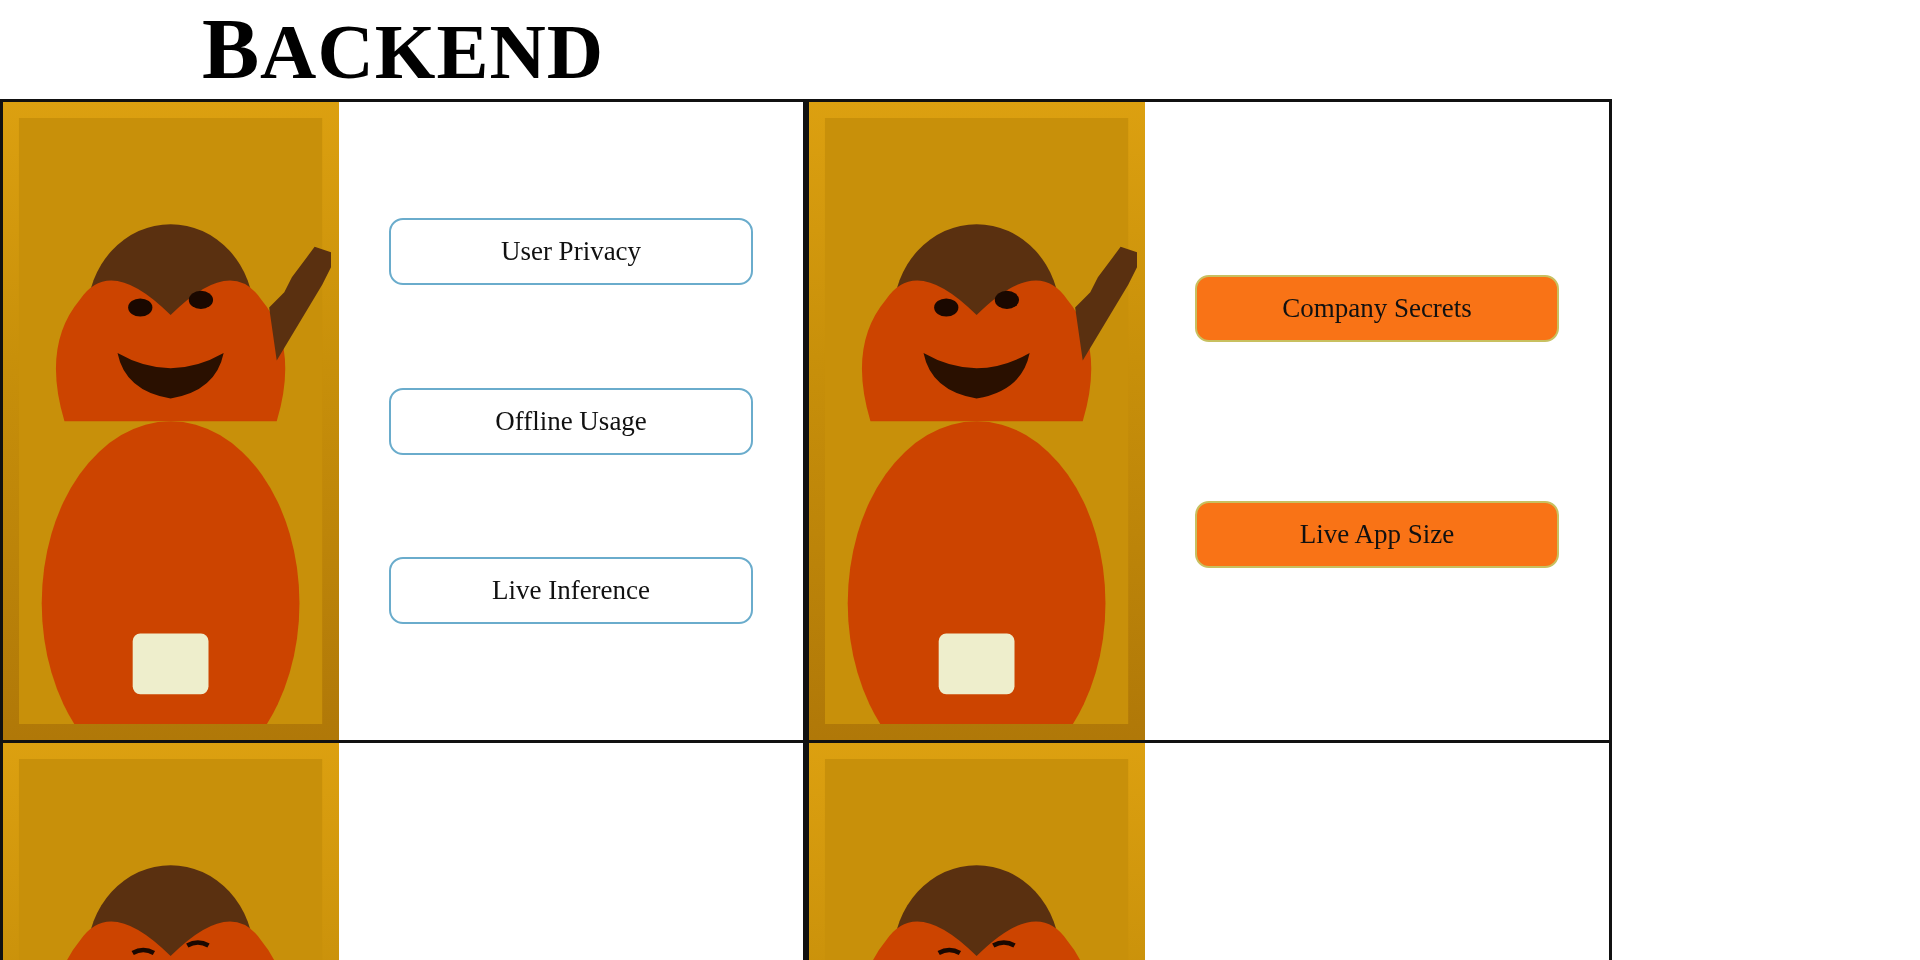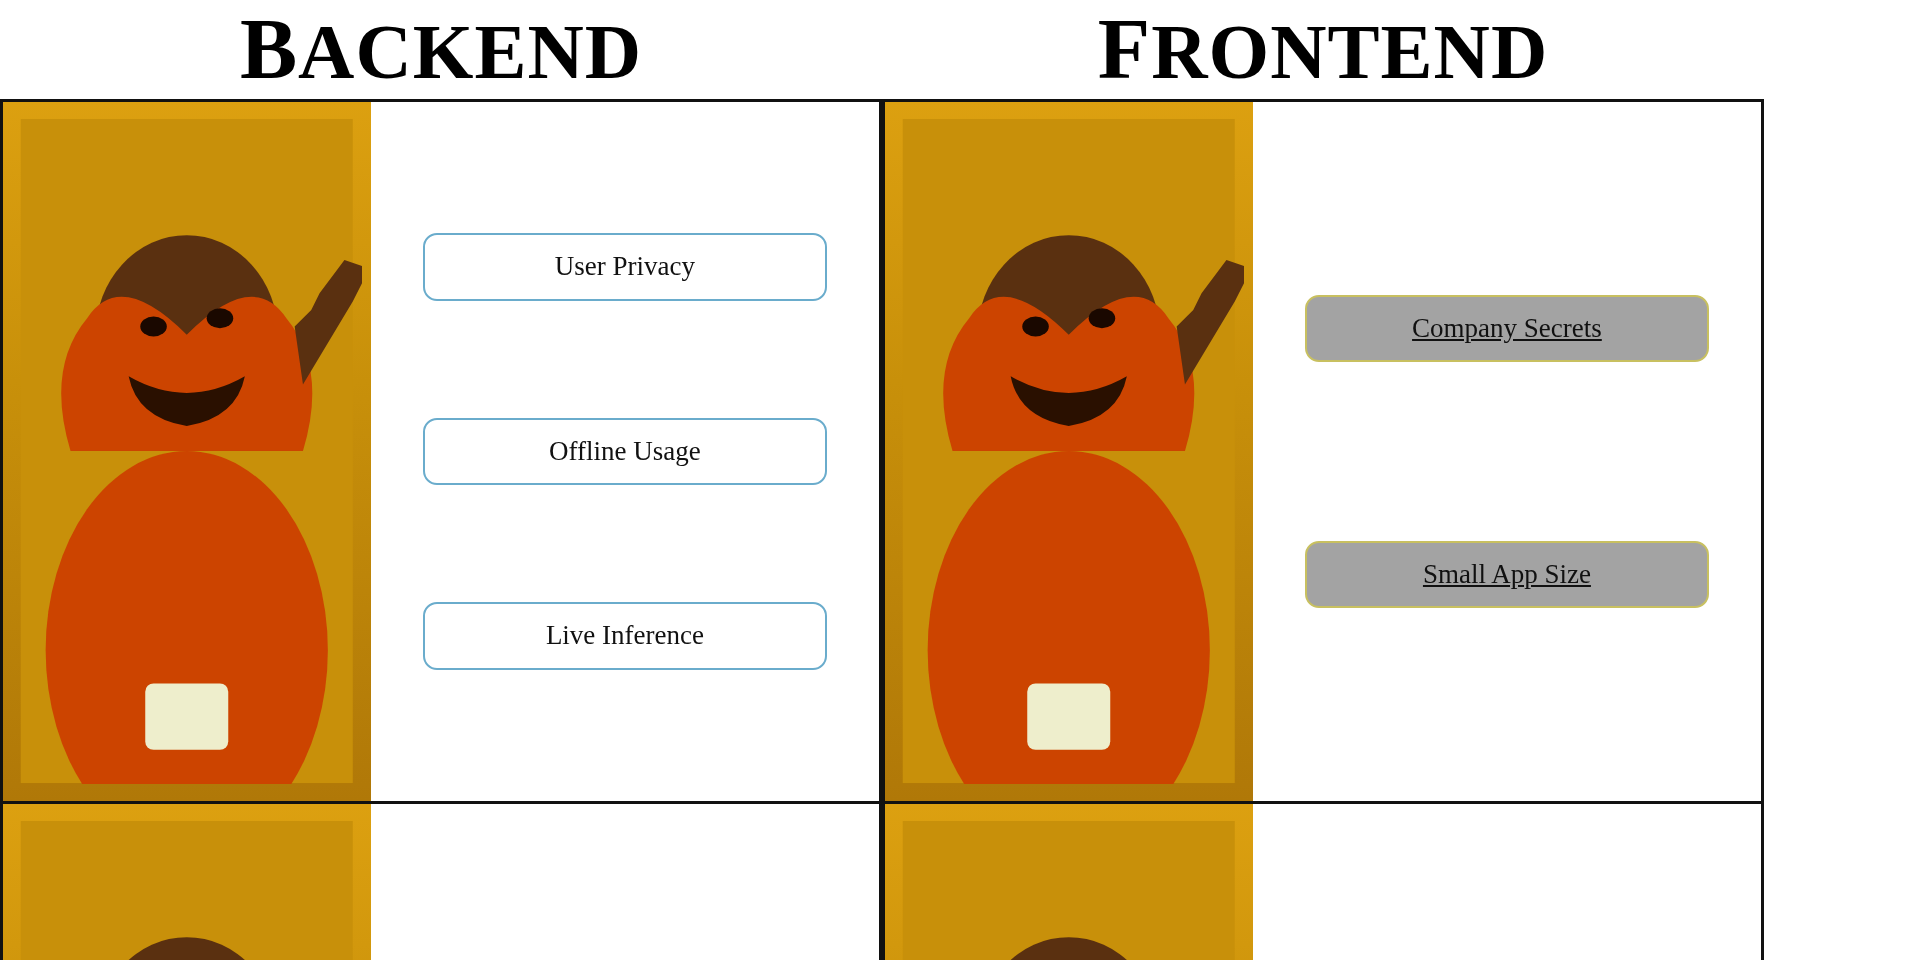--- a/index.html
+++ b/index.html
@@ -7,21 +7,21 @@
       width: 1920px;
       height: 960px;
       background: #fff;
       font-family: 'Georgia', serif;
       display: flex;
       flex-direction: column;
       overflow: hidden;
     }
 
     .page-wrapper {
-      width: 1764px;
+      width: 1612px;
       height: 960px;
       display: flex;
       flex-direction: column;
       position: relative;
     }
 
     .titles {
       display: flex;
       height: 110px;
     }
@@ -93,24 +93,23 @@
 
     
     .pill-bt {
       background: #ffffff;
       border-color: #6aaccc;
       color: #111;
     }
 
     
     .pill-ft {
-      background: #a3a3a3;
+      background: #f97316;
       border-color: #c8c060;
       color: #111;
-      text-decoration: underline;
     }
 
     
     .vert-divider {
       position: absolute;
       left: 50%;
       top: 0;
       width: 5px;
       height: 100%;
       background: #111;
@@ -136,23 +135,20 @@
   </style>
 </head>
 <body>
 
 <div class="page-wrapper">
 
   <div class="titles">
     <div class="title-half">
       <div class="title-text"><span style="font-size:1.1em">B</span>ACKEND</div>
     </div>
-    <div class="title-half">
-      <div class="title-text"><span style="font-size:1.1em">F</span>RONTEND</div>
-    </div>
   </div>
 
   <div class="main-content">
 
     <div class="vert-divider"></div>
 
     <div class="side">
 
       <div class="panel panel-top">
         <div class="img-area">
@@ -235,21 +231,21 @@
               <path d="M170 160 L200 110 L210 90 L195 85 L180 105 L175 115 L165 125 Z" fill="#5a3010"></path>
               <ellipse cx="80" cy="125" rx="8" ry="6" fill="#1a0800"></ellipse>
               <ellipse cx="120" cy="120" rx="8" ry="6" fill="#1a0800"></ellipse>
               <path d="M65 155 Q100 175 135 155 Q130 180 100 185 Q70 180 65 155Z" fill="#2a1000"></path>
               <rect x="75" y="340" width="50" height="40" fill="#eeeecc" rx="5"></rect>
             </svg>
           </div>
         </div>
         <div class="content-box">
           <div class="pill pill-ft">Company Secrets</div>
-          <div class="pill pill-ft">Small App Size</div>
+          <div class="pill pill-ft">Live App Size</div>
         </div>
       </div>
 
       <div class="panel">
         <div class="img-area">
           <div class="drake-img">
             <svg class="drake-person" viewBox="0 0 200 400" xmlns="http://www.w3.org/2000/svg">
               <rect width="200" height="400" fill="#c8900a"></rect>
               <ellipse cx="100" cy="320" rx="85" ry="120" fill="#cc4400"></ellipse>
               <ellipse cx="100" cy="130" rx="55" ry="60" fill="#5a3010"></ellipse>

